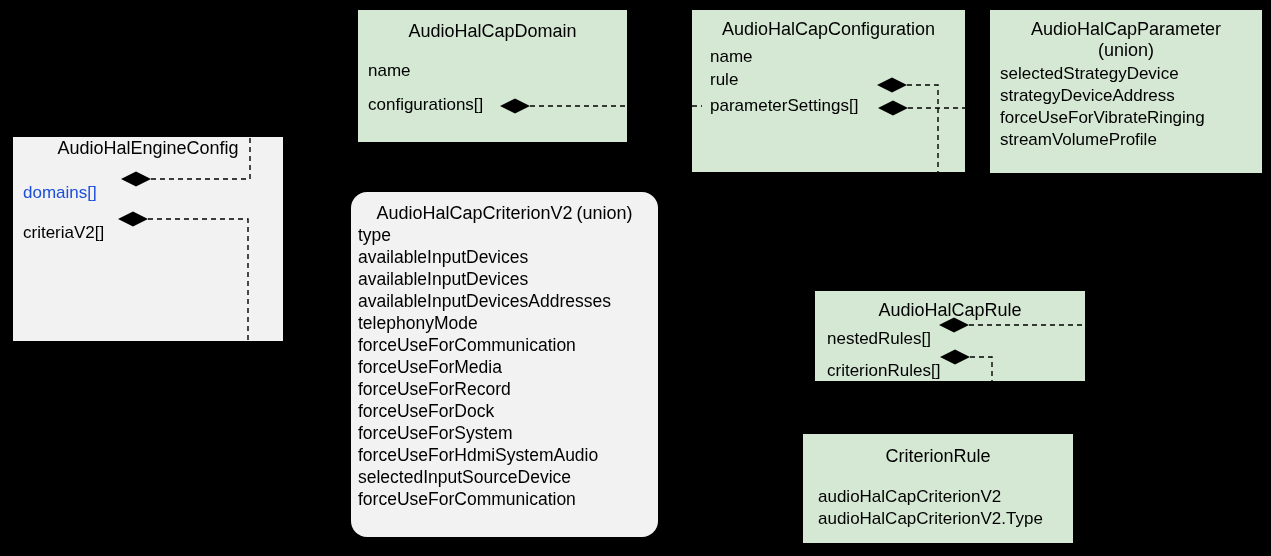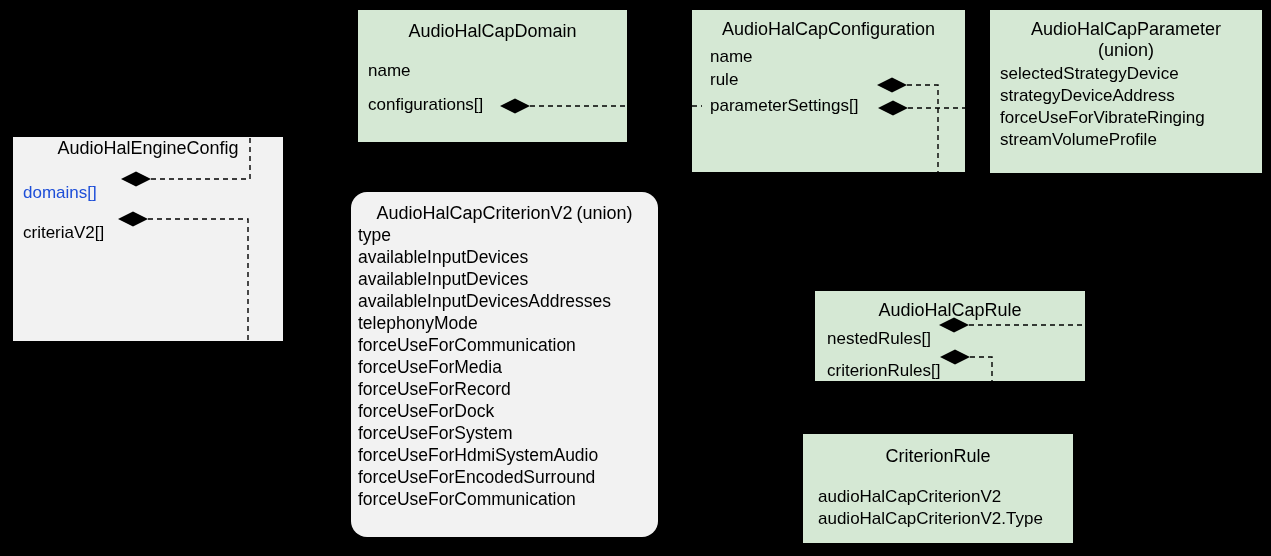--- a/index.html
+++ b/index.html
@@ -60,21 +60,21 @@
     <div class="frow">availableInputDevices</div>
     <div class="frow">availableInputDevices</div>
     <div class="frow">availableInputDevicesAddresses</div>
     <div class="frow">telephonyMode</div>
     <div class="frow">forceUseForCommunication</div>
     <div class="frow">forceUseForMedia</div>
     <div class="frow">forceUseForRecord</div>
     <div class="frow">forceUseForDock</div>
     <div class="frow">forceUseForSystem</div>
     <div class="frow">forceUseForHdmiSystemAudio</div>
-    <div class="frow">forceUseForEncodedSurround</div>
+    <div class="frow">selectedInputSourceDevice</div>
     <div class="frow">forceUseForCommunication</div>
   </div>
 
   <div class="box green" id="box-rule" style="left:803px;top:291px;width:270px;height:90px;margin-left:12px;">
     <div class="title" style="top:8px;">AudioHalCapRule</div>
     <div class="row" style="top:38px;left:12px;">nestedRules[]</div>
     <div class="row" style="top:70px;left:12px;">criterionRules[]</div>
   </div>
 
   <div class="box green" id="box-criterionrule" style="left:803px;top:434px;width:270px;height:109px;">

